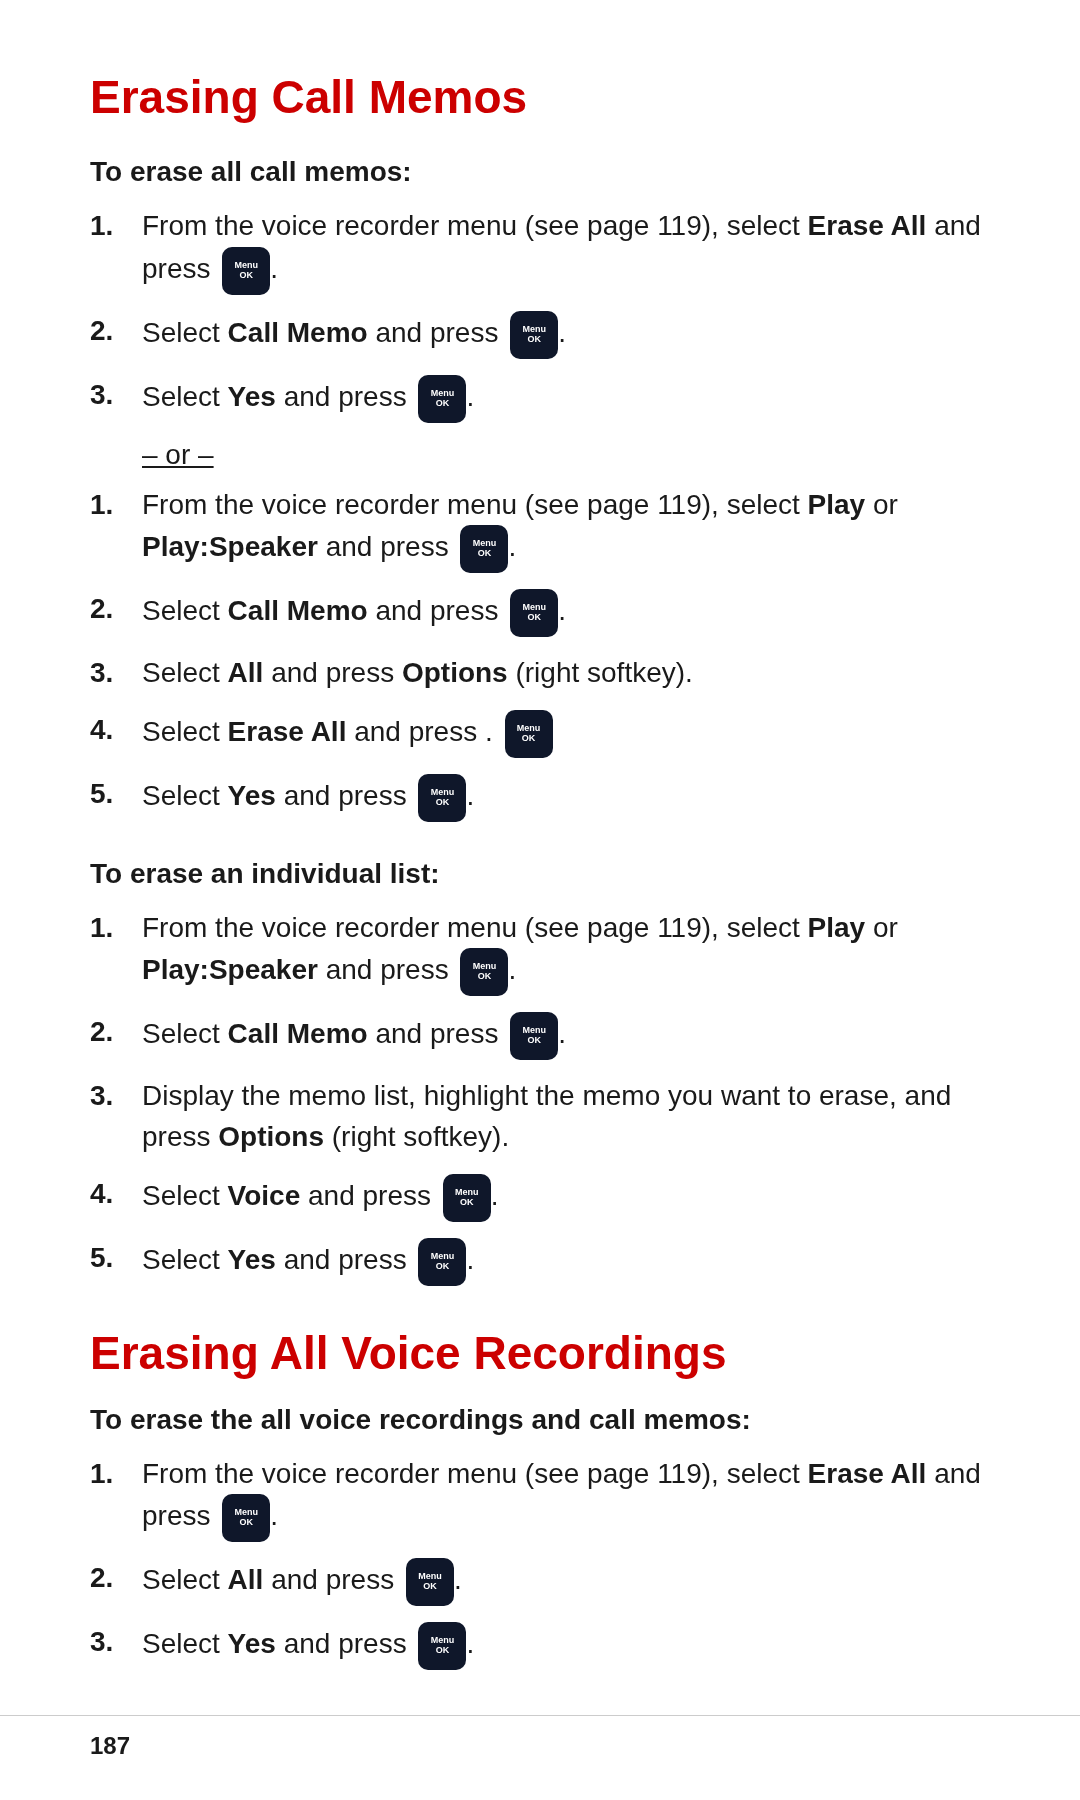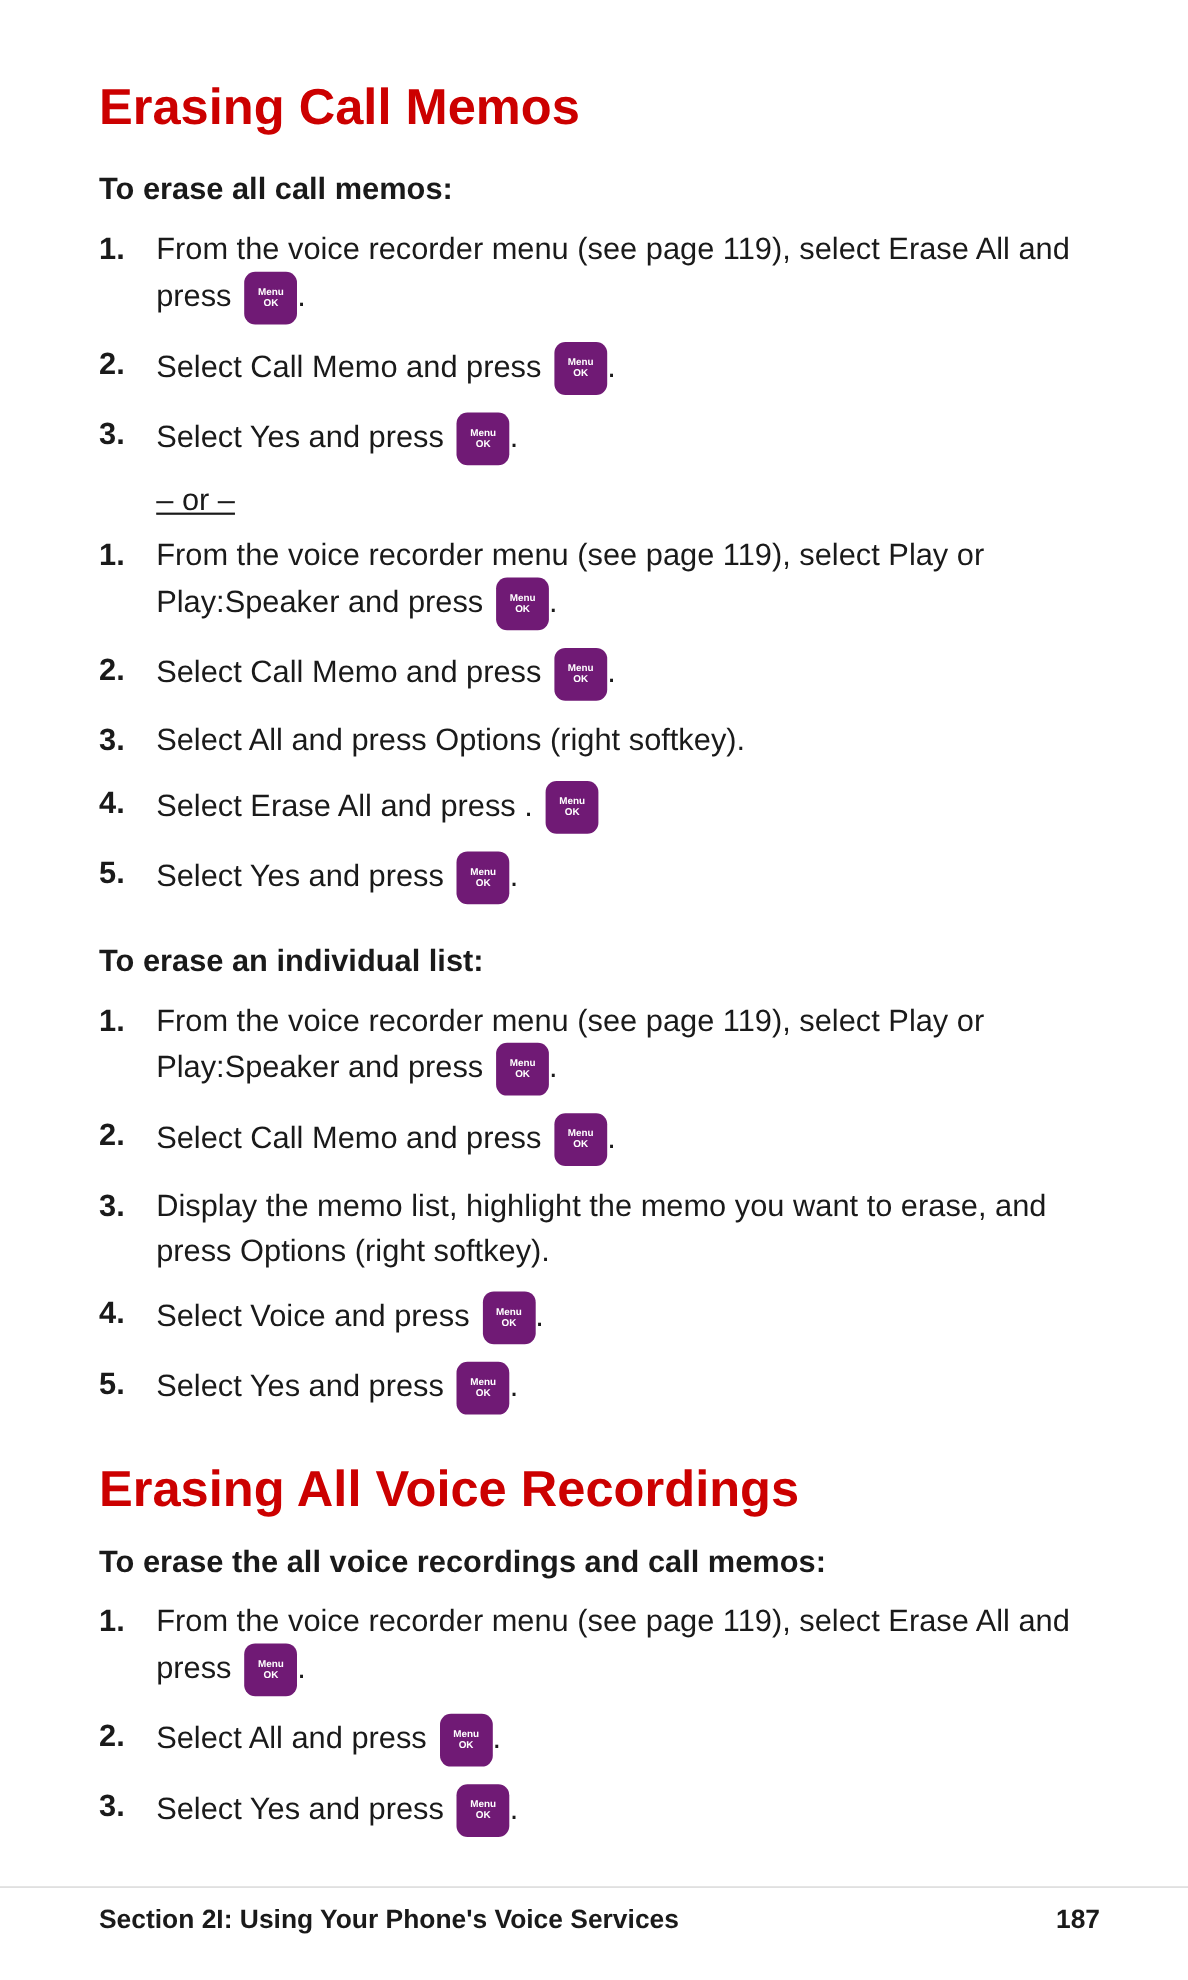--- a/index.html
+++ b/index.html
@@ -57,37 +57,37 @@
       min-width: 52px;
       padding-right: 10px;
       flex-shrink: 0;
     }
 
     .list-content {
       flex: 1;
     }
 
     .bold {
-      font-weight: normal;
+      font-weight: bold;
     }
 
     .or-separator {
       margin: 14px 0 14px 52px;
       font-size: 28px;
       color: #1a1a1a;
       text-decoration: underline;
     }
 
     .menu-icon-inline {
       display: inline-flex;
       align-items: center;
       justify-content: center;
       width: 48px;
       height: 48px;
-      background: #701a75;
+      background: #0f172a;
       border-radius: 10px;
       position: relative;
       vertical-align: middle;
       margin-left: 4px;
     }
 
     .menu-icon-inline span {
       color: white;
       font-size: 9px;
       font-weight: bold;
@@ -311,15 +311,14 @@
 OK</span>
             </span>.
         </span>
       </li>
     </ol>
   </div>
 
 </div>
 
 <div class="footer">
-  <span class="footer-left">Section 2I: Using Your Phone's Voice Services</span>
   <span class="footer-right">187</span>
 </div>
 
 </body></html>

